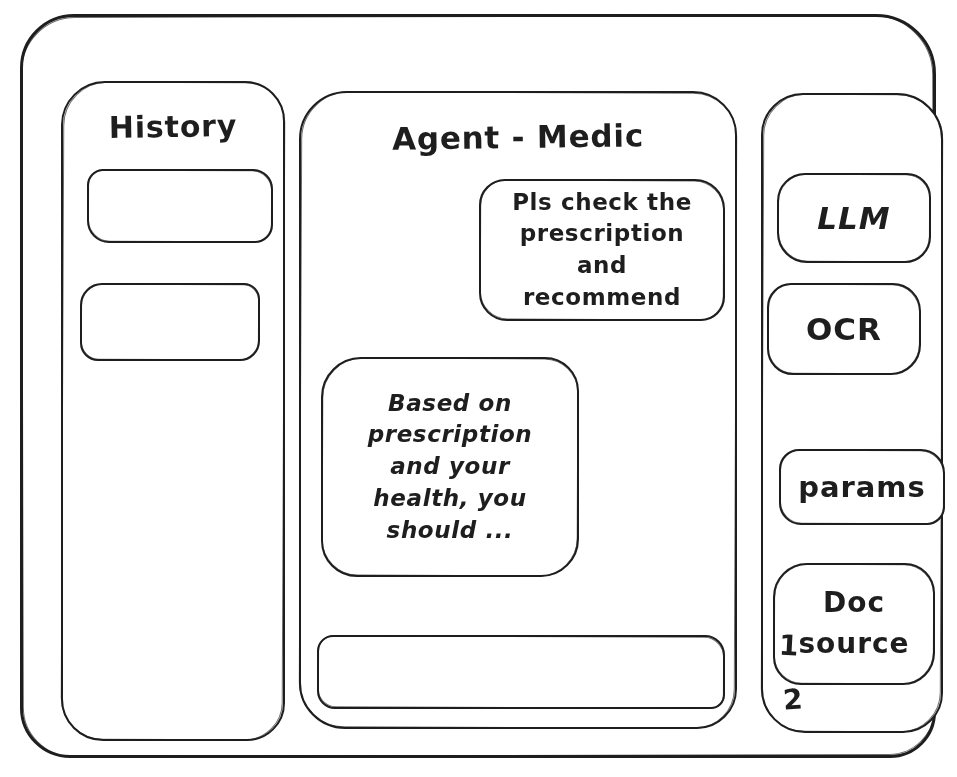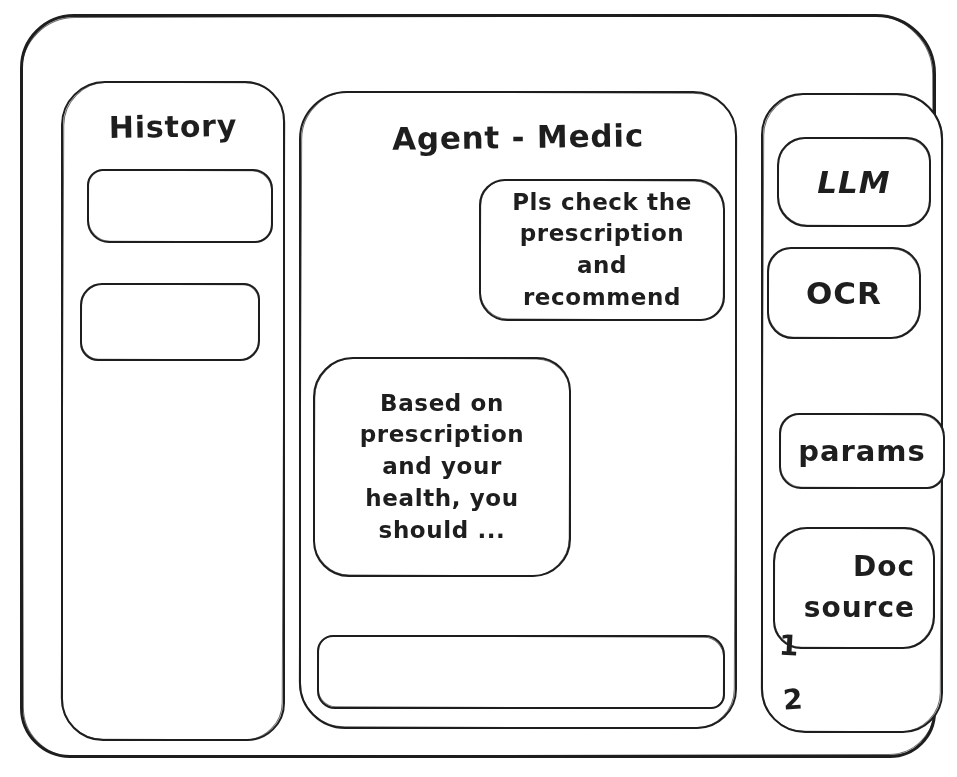--- a/index.html
+++ b/index.html
@@ -51,37 +51,38 @@
   .chat-title { left: 0; top: 26px; width: 100%; text-align: center; font-size: 31px; transform: rotate(-0.8deg); }
   .bubble {
     display: flex; align-items: center; justify-content: center;
     text-align: center;
     font-weight: bold;
     font-size: 23px;
     line-height: 1.38;
     letter-spacing: 0.6px;
   }
   .bubble-user      { left: 178px; top: 86px;  width: 246px; height: 142px; border-radius: 26px 30px 24px 28px; padding: 8px 16px; }
-  .bubble-assistant { left: 12px;   top: 264px; width: 258px; height: 220px; border-radius: 40px 34px 38px 36px; padding: 10px 34px; }
+  .bubble-assistant { left: 20px;   top: 264px; width: 258px; height: 220px; border-radius: 40px 34px 38px 36px; padding: 10px 34px; font-style: italic; }
   .input-box { left: 16px; top: 542px; width: 408px; height: 74px; border-radius: 16px 20px 14px 18px; cursor: text; }
   .real-input {
     position: absolute; inset: 4px 14px;
     width: calc(100% - 28px);
     border: none; outline: none; background: transparent;
     font-family: inherit; font-size: 22px; font-weight: bold; color: #1e1e1e;
   }
 
   
   .right-panel { left: 738px; top: 76px; width: 182px; height: 640px; border-radius: 42px 46px 40px 44px; }
   .tool-btn {
     display: flex; align-items: center; justify-content: center;
-    text-align: right;
+    text-align: center;
     font-weight: bold;
     cursor: pointer;
     letter-spacing: 1px;
+    margin-top: 36px;
   }
   .btn-llm    { left: 14px; top: 42px;  width: 154px; height: 90px;  border-radius: 28px 24px 26px 30px; font-size: 31px; font-style: italic; }
   .btn-ocr    { left: 4px; top: 152px; width: 154px; height: 92px;  border-radius: 24px 28px 30px 26px; font-size: 31px; }
   .btn-params { left: 16px;  top: 318px; width: 166px; height: 76px;  border-radius: 20px 24px 18px 22px; font-size: 29px; }
   .btn-doc    { left: 10px; top: 432px; width: 162px; height: 122px; border-radius: 34px 30px 32px 28px; font-size: 28px; line-height: 1.45; padding: 0 18px; white-space: normal; }
   .num { font-size: 28px; letter-spacing: 0; }
   .num1 { left: 16px; top: 534px; transform: rotate(3deg); }
   .num2 { left: 20px; top: 588px; transform: rotate(-4deg); }
 </style>
 </head>

